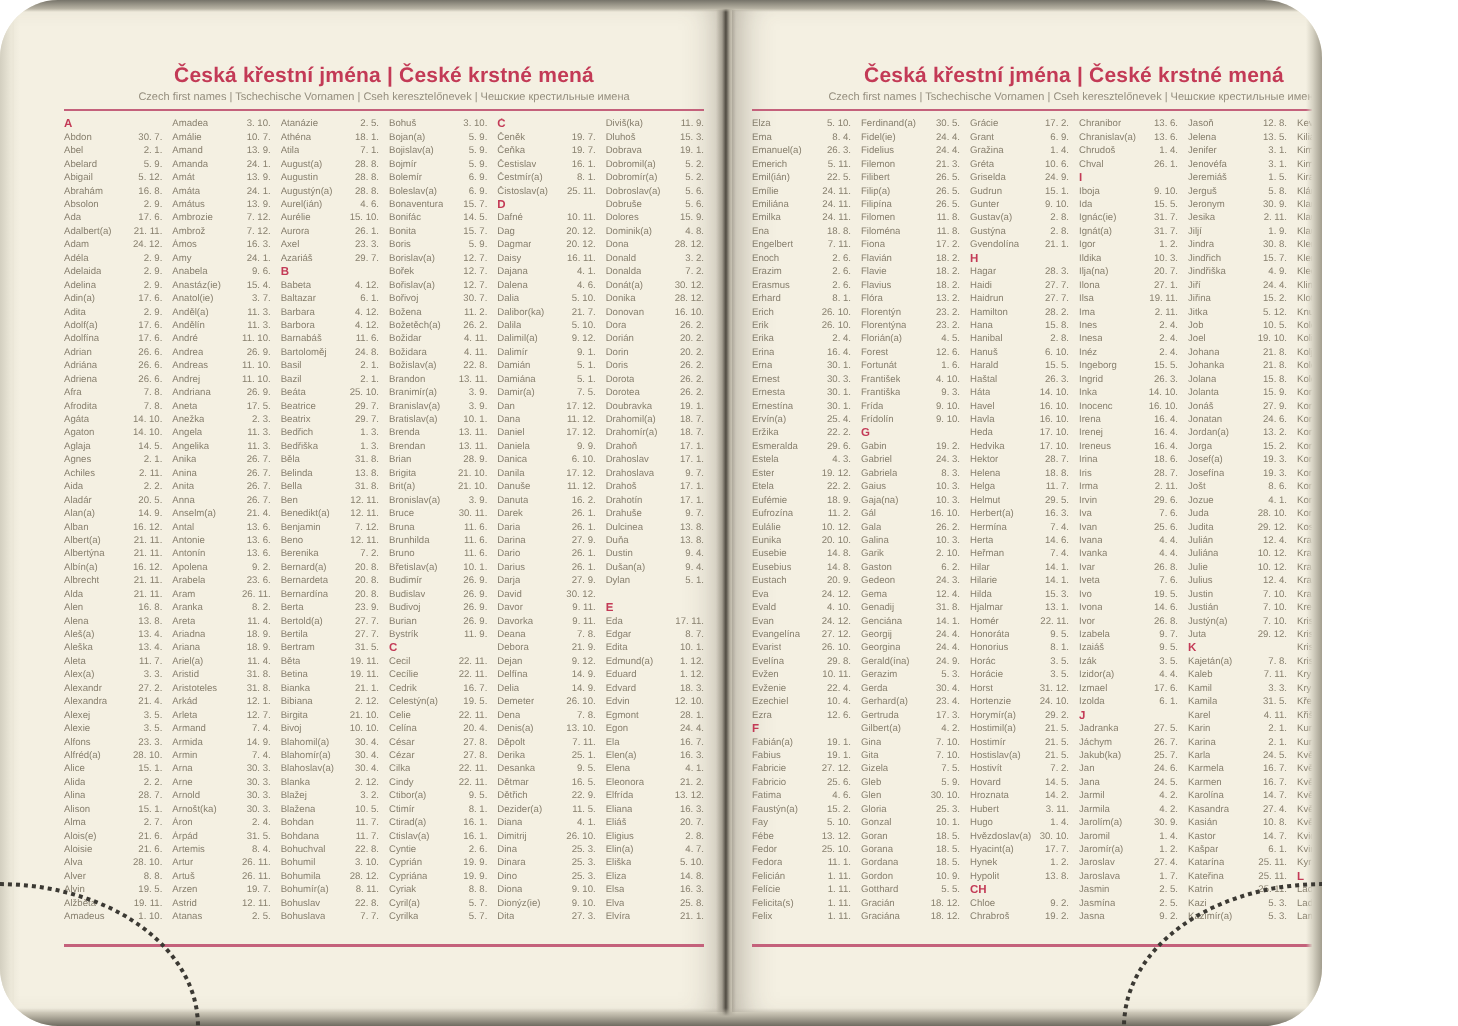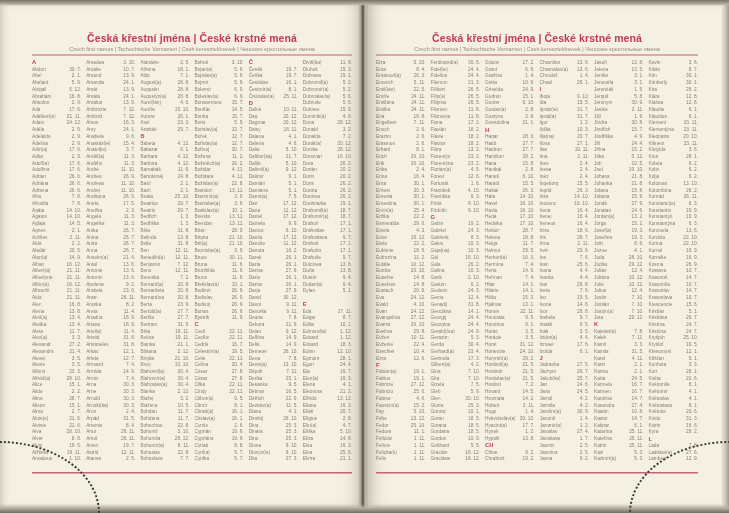--- a/index.html
+++ b/index.html
@@ -1,17 +1,17 @@
 <!DOCTYPE html>
 <html><head>
 <meta charset="utf-8">
 <style>
   html,body{margin:0;padding:0;}
-  .book{position:relative;width:729px;height:513px;background:#e9e4d4;overflow:hidden;
-        font-family:"Liberation Sans",sans-serif;}
+  .book{position:relative;width:661px;height:513px;background:#e9e4d4;overflow:hidden;
+        font-family:"Liberation Sans",sans-serif;border-radius:29px;}
   .edge-top{position:absolute;top:0;left:0;right:0;height:6px;
         background:linear-gradient(#767369,#b6b1a2 70%,rgba(0,0,0,0));z-index:5;}
   .edge-bottom{position:absolute;bottom:0;left:0;right:0;height:9px;
         background:linear-gradient(to top,#6f6c61,#b5b0a1 55%,rgba(0,0,0,0));z-index:5;}
   .edge-left{position:absolute;top:0;bottom:0;left:0;width:10px;
         background:linear-gradient(to right,#d3cfc0,#ece8d9 55%,rgba(0,0,0,0));z-index:4;}
   .edge-right{position:absolute;top:0;bottom:0;right:0;width:8px;
         background:linear-gradient(to left,#a29d8e,#d8d4c5 60%,rgba(0,0,0,0));z-index:4;}
   .page{position:absolute;top:5px;bottom:7px;width:356px;background:#f4f0e2;}
   .page.left{left:7px;box-shadow:inset -14px 0 18px -12px rgba(70,62,50,.45);}

